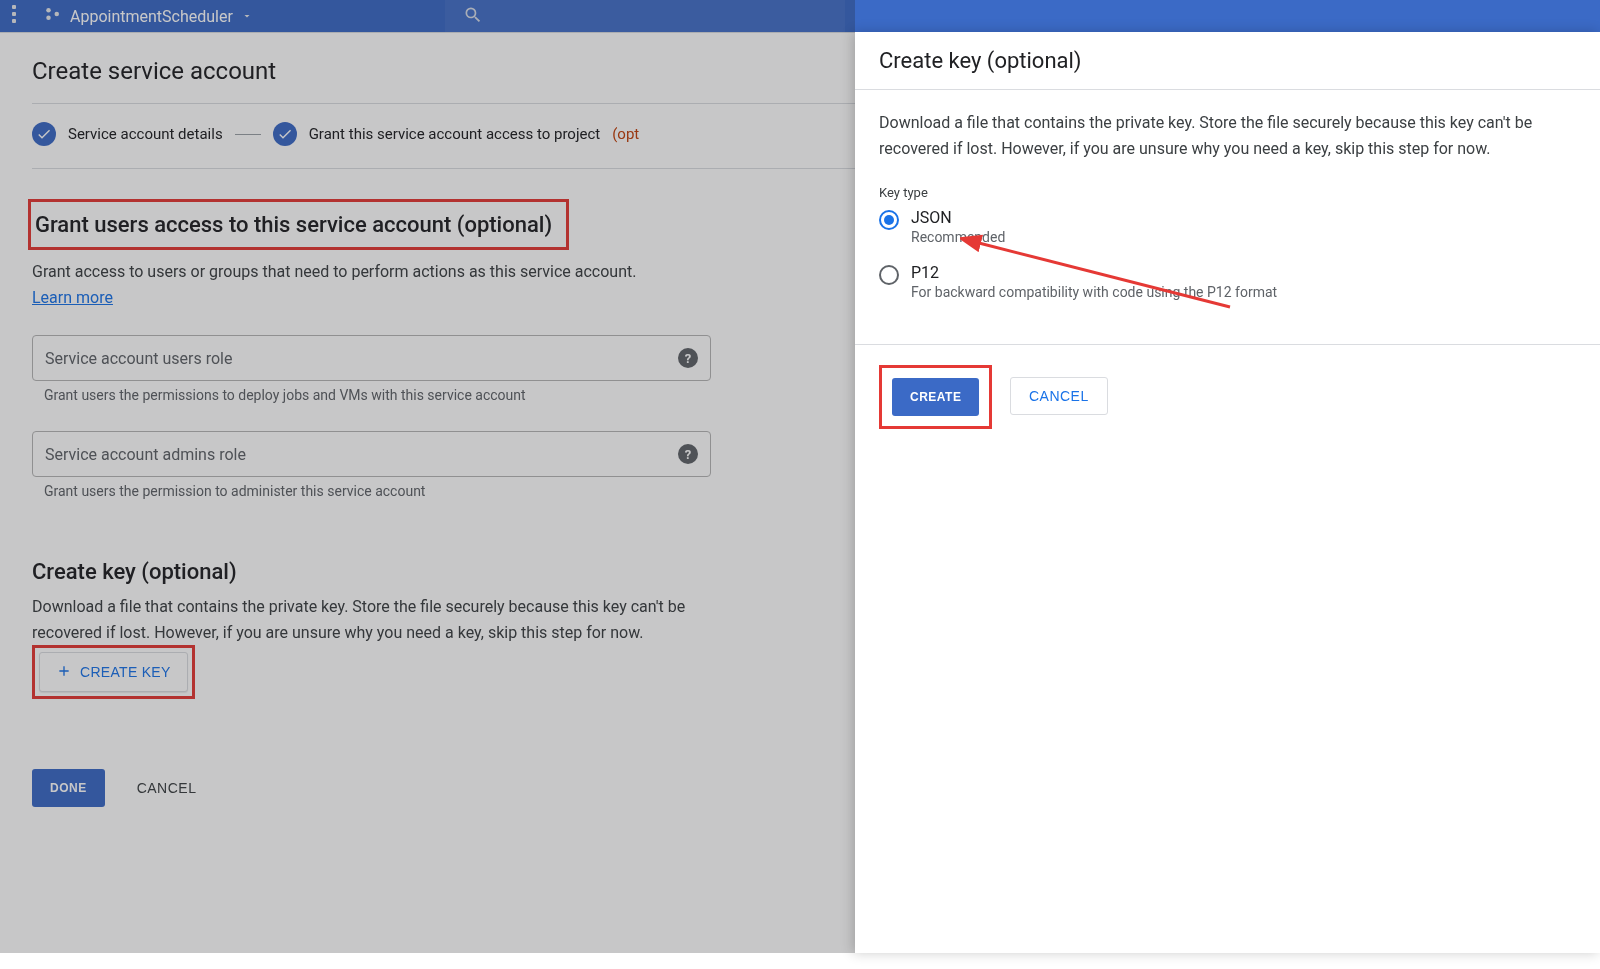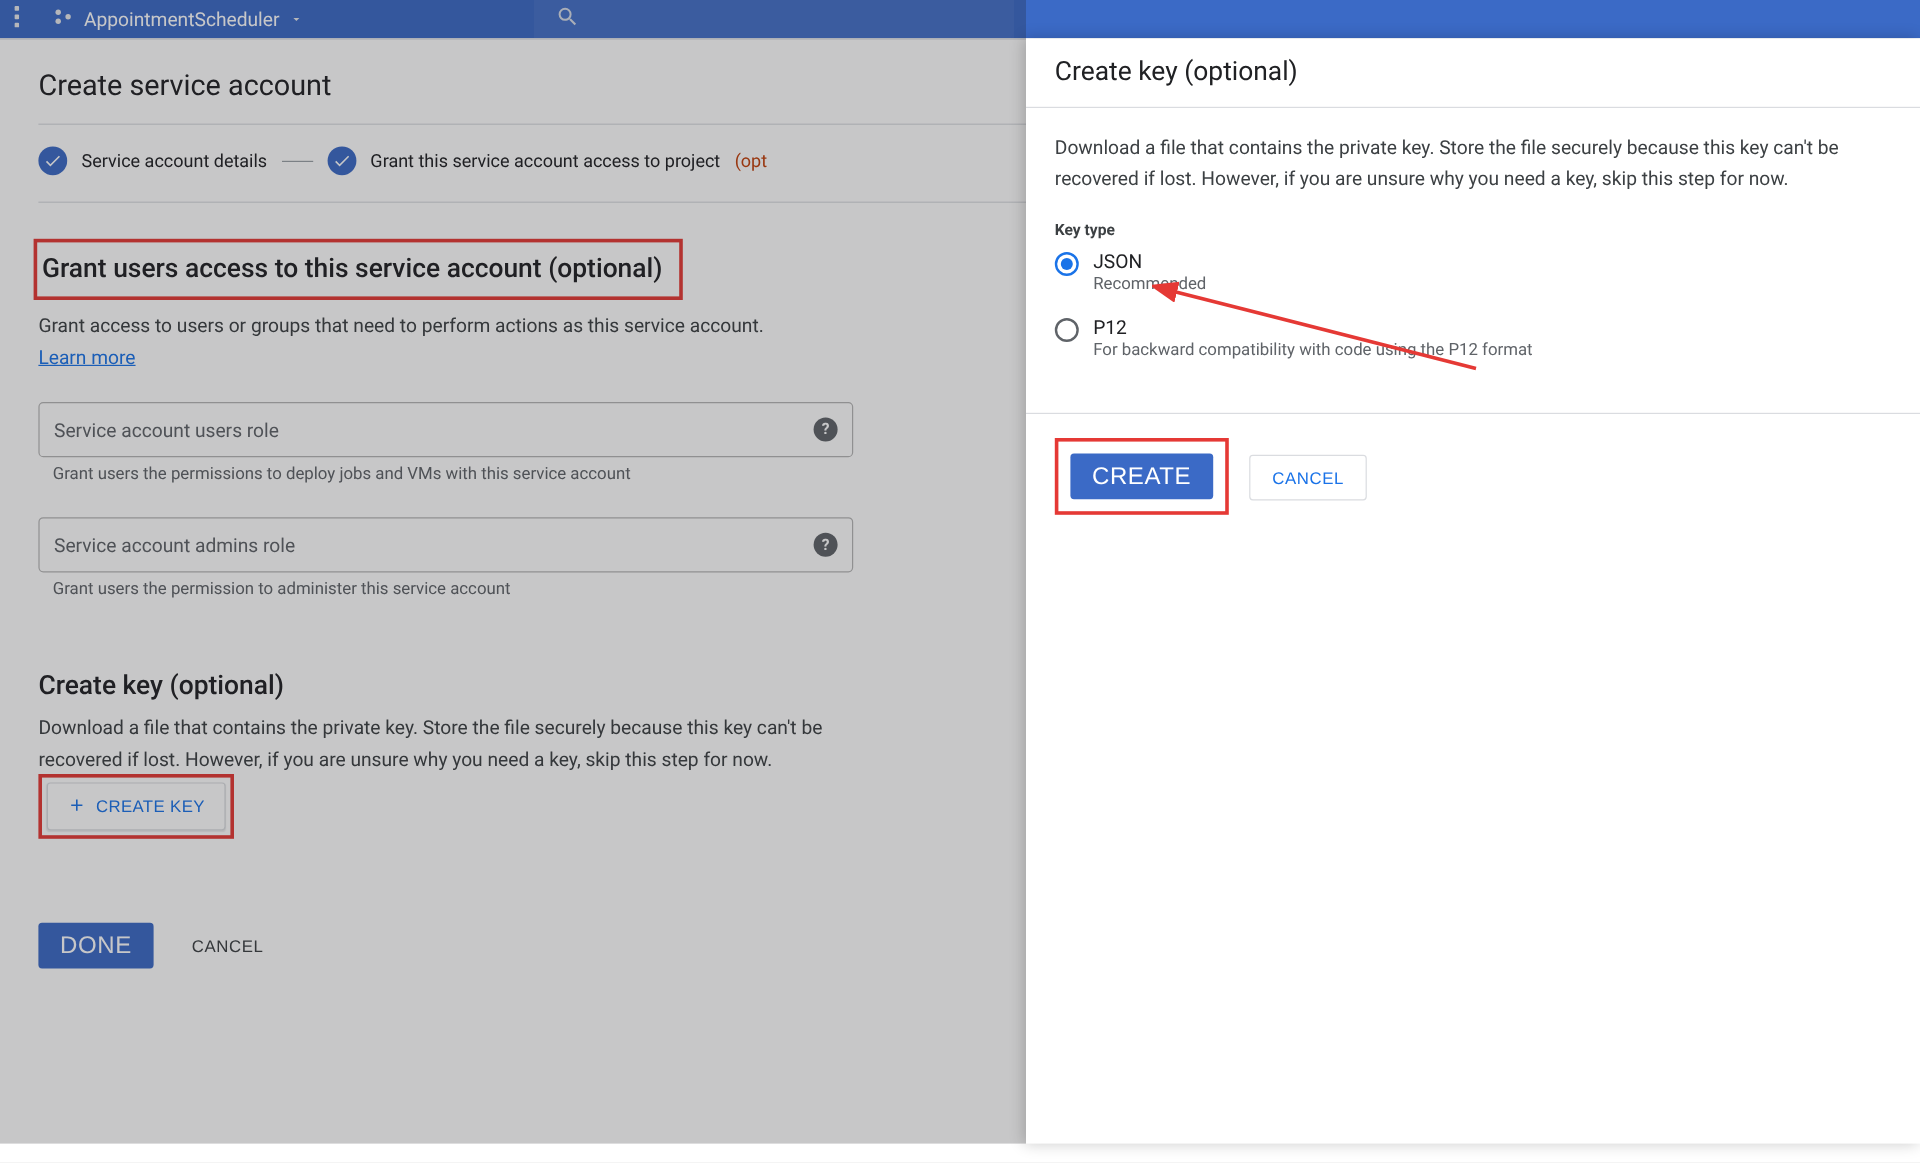--- a/index.html
+++ b/index.html
@@ -198,22 +198,22 @@
     align-items: center;
     gap: 32px;
   }
   .btn-primary {
     background: #3B6AC6;
     color: #fff;
     border: none;
     border-radius: 3px;
     height: 38px;
     padding: 0 18px;
-    font-size: 20px;
-    font-weight: 400;
+    font-size: 12px;
+    font-weight: 700;
     letter-spacing: .5px;
     cursor: pointer;
   }
   .btn-flat {
     background: none;
     border: none;
     color: #3c4043;
     font-size: 14px;
     font-weight: 500;
     letter-spacing: .5px;
@@ -245,21 +245,21 @@
     padding: 20px 24px;
     flex: 0 0 auto;
   }
   .side-desc {
     font-size: 16px;
     color: #3c4043;
     line-height: 1.6;
   }
   .keytype-label {
     font-size: 13px;
-    font-weight: 700;
+    font-weight: 400;
     color: #3c4043;
     margin-top: 24px;
     margin-bottom: 8px;
   }
   .radio-row {
     display: flex;
     align-items: flex-start;
     gap: 12px;
     margin-top: 6px;
     cursor: pointer;

